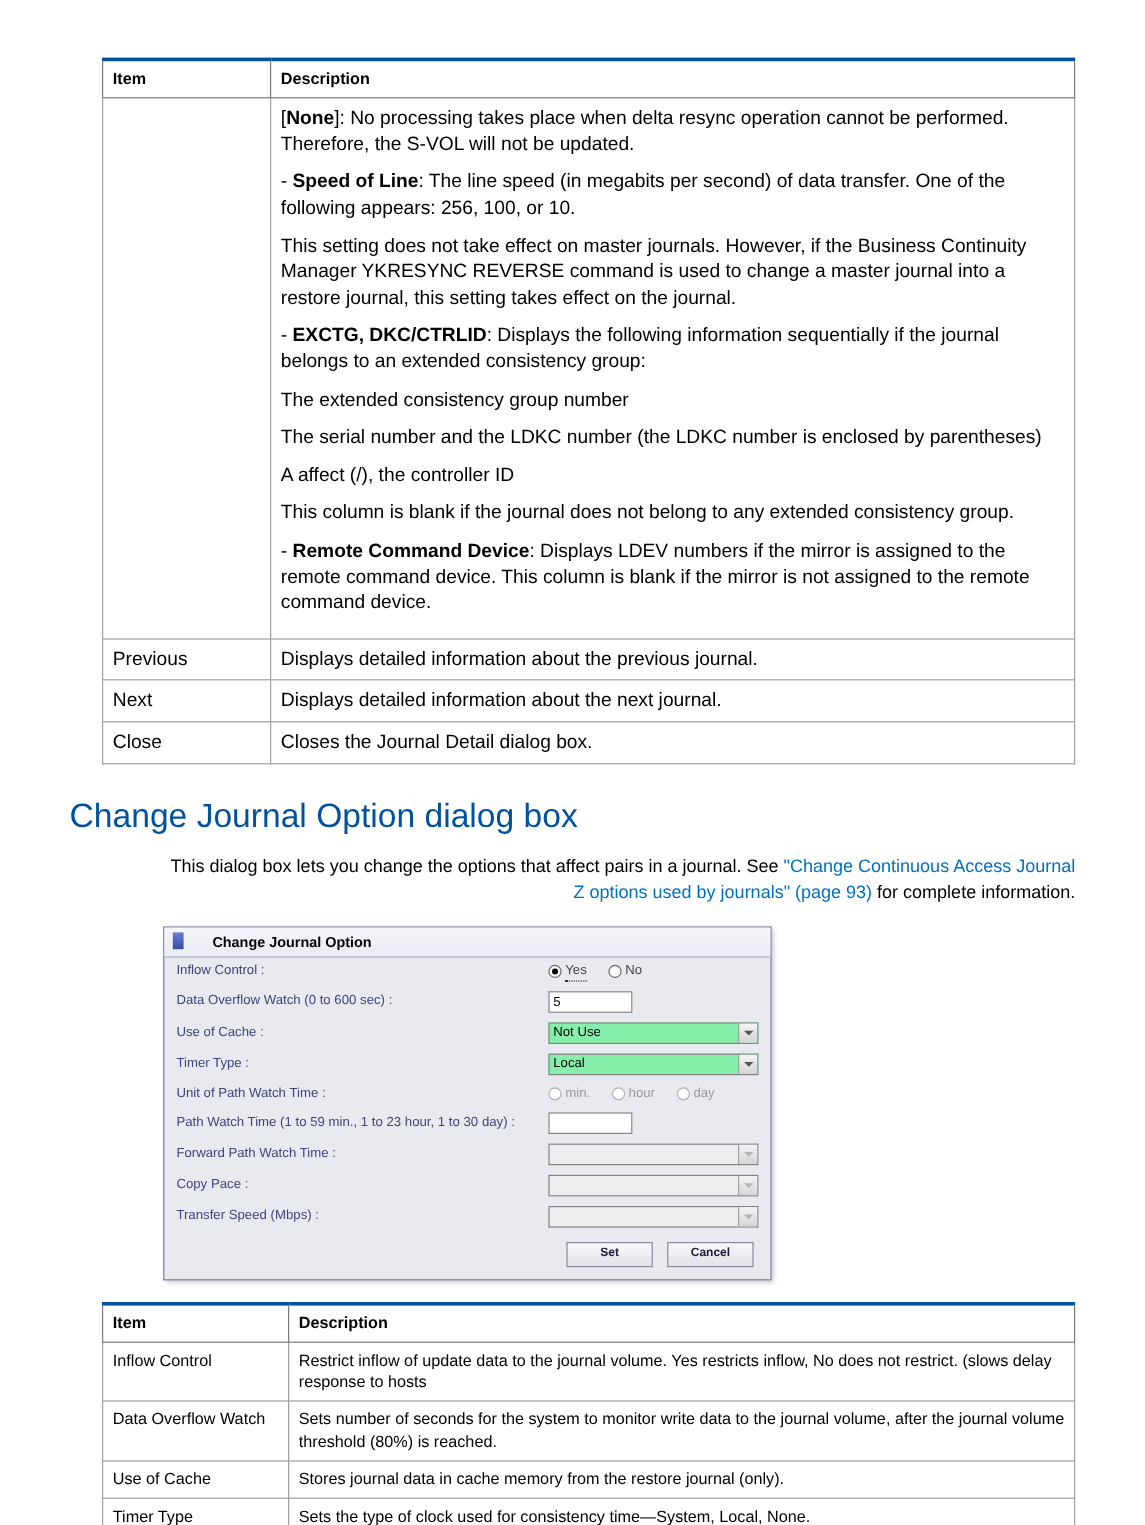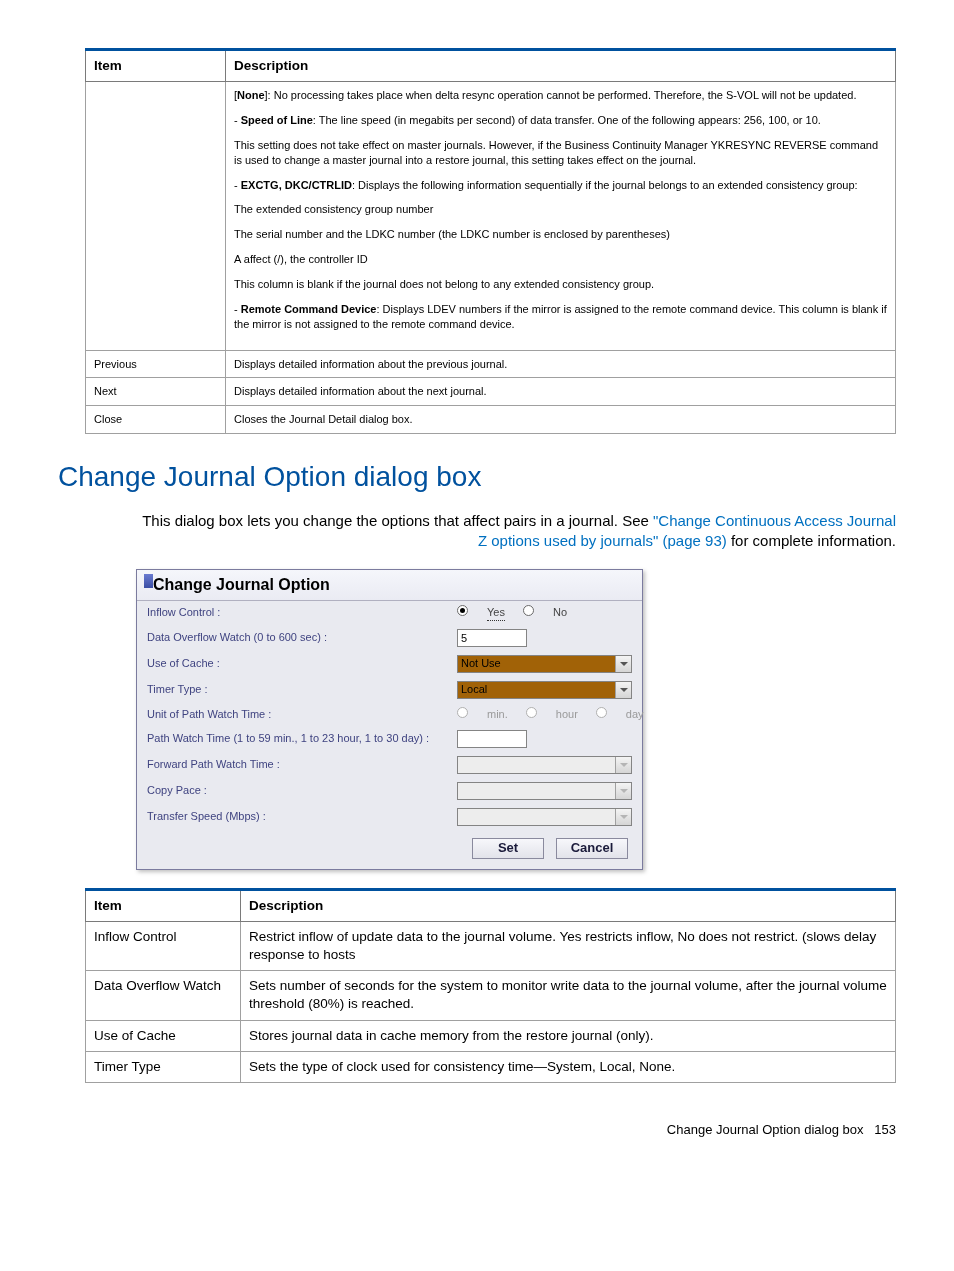--- a/index.html
+++ b/index.html
@@ -26,21 +26,21 @@
     padding: 6px 8px;
     border: 1px solid #7a7a7a;
     border-top: 3px solid #00519e;
     border-bottom: 1px solid #7a7a7a;
     vertical-align: top;
   }
   .doc-table td {
     border: 1px solid #a0a0a0;
     padding: 6px 8px;
     vertical-align: top;
-    font-size: 11px;
+    font-size: 16px;
   }
   .desc-block { margin-bottom: 10px; }
   .desc-block:last-child { margin-bottom: 12px; }
   .first-col { width: 140px; }
 
   h1.section-title {
     font-family: Arial, Helvetica, sans-serif;
     font-weight: normal;
     color: #00519e;
     font-size: 28px;
@@ -62,25 +62,25 @@
     background: #e9eaf0;
     font-family: Tahoma, Arial, sans-serif;
     font-size: 11px;
     color: #000;
   }
   .dialog-title {
     background: linear-gradient(#f5f6fb,#eaebf3);
     border-bottom: 1px solid #b0b0c0;
     padding: 4px 7px;
     font-weight: bold;
-    font-size: 16px;
+    font-size: 12px;
     color: #000;
     display: flex;
     align-items: flex-start;
-    gap: 0;
+    gap: 24px;
   }
   .dialog-title .icon {
     width: 9px; height: 14px;
     background: linear-gradient(#6a7bd0,#3b4ea5);
   }
   .form-row {
     display: flex;
     align-items: center;
     padding: 4px 10px;
   }
@@ -91,21 +91,21 @@
     font-size: 11px;
   }
   .form-ctrl {
     flex: 1;
     display: flex;
     align-items: center;
     gap: 10px;
   }
   .radio-group { display: flex; gap: 18px; align-items: center; font-size: 11px; color: #444;}
   .radio-group.disabled { color: #9a9a9a; }
-  .radio-item { display: flex; align-items: flex-start; gap: 19px; }
+  .radio-item { display: flex; align-items: center; gap: 3px; }
   .radio-dot {
     width: 11px; height: 11px; border-radius: 50%;
     border: 1px solid #6a6a6a; background: #fff;
     display: inline-flex; align-items: center; justify-content: center;
   }
   .radio-dot.checked::after {
     content: ""; width: 5px; height: 5px; border-radius: 50%; background: #000;
   }
   .radio-group.disabled .radio-dot { border-color: #b0b0b0; }
   .textbox {
@@ -114,21 +114,21 @@
     height: 18px;
     padding: 1px 3px;
     font-size: 11px;
     width: 175px;
     color: #000;
   }
   .textbox.small { width: 70px; }
   .combo {
     position: relative;
     border: 1px solid #848484;
-    background: #a16207;
+    background: #86efac;
     height: 18px;
     padding: 1px 3px;
     font-size: 11px;
     width: 175px;
     display: flex; align-items: center;
     color: #000;
   }
   .combo.disabled { background: #ededed; color: #999; }
   .combo .arrow {
     position: absolute; right: 0; top: 0; bottom: 0;
@@ -145,21 +145,21 @@
   }
   .combo.disabled .arrow::after { border-top-color: #b5b5b5; }
   .dialog-btns {
     display: flex; justify-content: flex-end; gap: 12px;
     padding: 8px 14px 10px 14px;
   }
   .btn {
     width: 72px; height: 21px;
     background: linear-gradient(#f7f7fb,#e2e3ea);
     border: 1px solid #8a8a9e;
-    font-size: 13px;
+    font-size: 10px;
     font-weight: bold;
     color: #1a1a3a;
     cursor: pointer;
     display:flex;align-items:center;justify-content:center;
   }
 
   .doc-table2 {
     margin-top: 18px;
     border-collapse: collapse;
     width: calc(100% - 27px);

